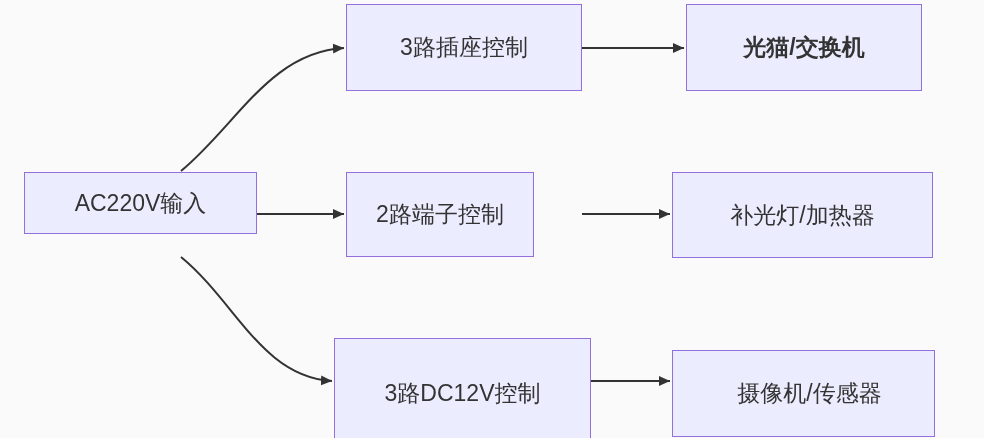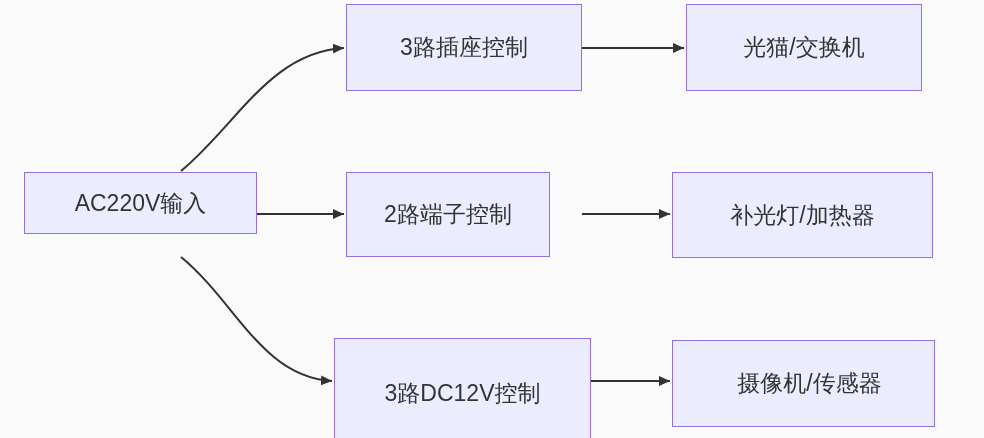--- a/index.html
+++ b/index.html
@@ -45,26 +45,26 @@
     align-items:center;
     justify-content:center;
     font-size:23px;
     text-align:center;
     white-space:nowrap;
   }
   
   .n-input   {left:24px;  top:172px; width:233px; height:62px;}
   
   .n-socket  {left:346px; top:4px;   width:236px; height:87px;justify-content:center;}
-  .n-terminal{left:346px; top:172px; width:204px; height:85px;}
+  .n-terminal{left:346px; top:172px; width:188px; height:85px;}
   .n-dc12v   {left:334px; top:338px; width:257px; height:110px;}
   
-  .n-modem   {left:686px; top:4px;   width:236px; height:87px;}
+  .n-modem   {left:686px; top:4px;   width:236px; height:87px;font-weight:bold;}
   .n-light   {left:672px; top:172px; width:261px; height:86px;}
-  .n-camera  {left:672px; top:340px; width:263px; height:87px;padding-left:12px;}
+  .n-camera  {left:672px; top:350px; width:263px; height:87px;padding-left:12px;}
 </style>
 </head>
 <body>
 
 <div class="canvas">
 
   <svg class="edges" viewBox="0 0 984 438" xmlns="http://www.w3.org/2000/svg">
     <defs>
       <marker id="arrow" viewBox="0 0 12 12" markerWidth="12" markerHeight="12" refX="11" refY="6" orient="auto" markerUnits="userSpaceOnUse">
         <path class="arrowhead" d="M0,1 L11,6 L0,11 Z"></path>

